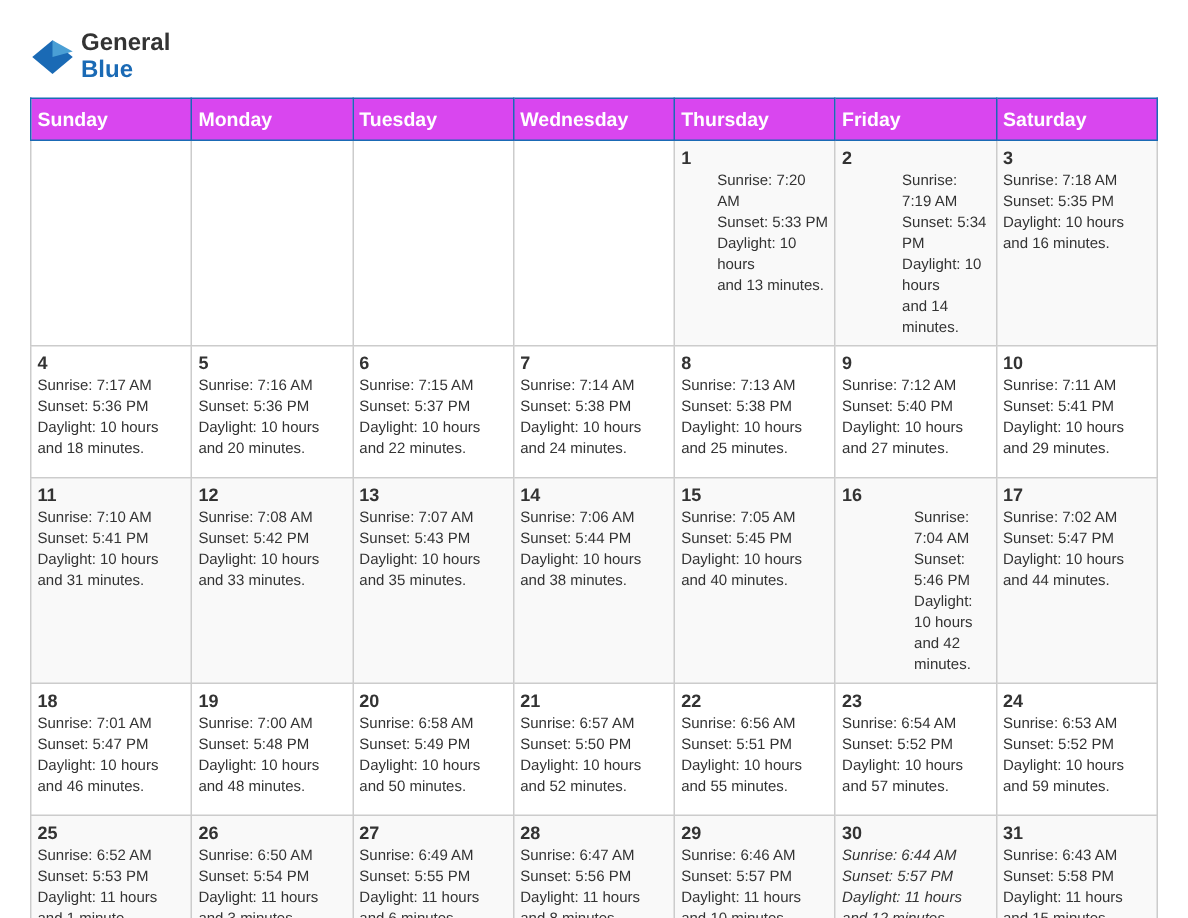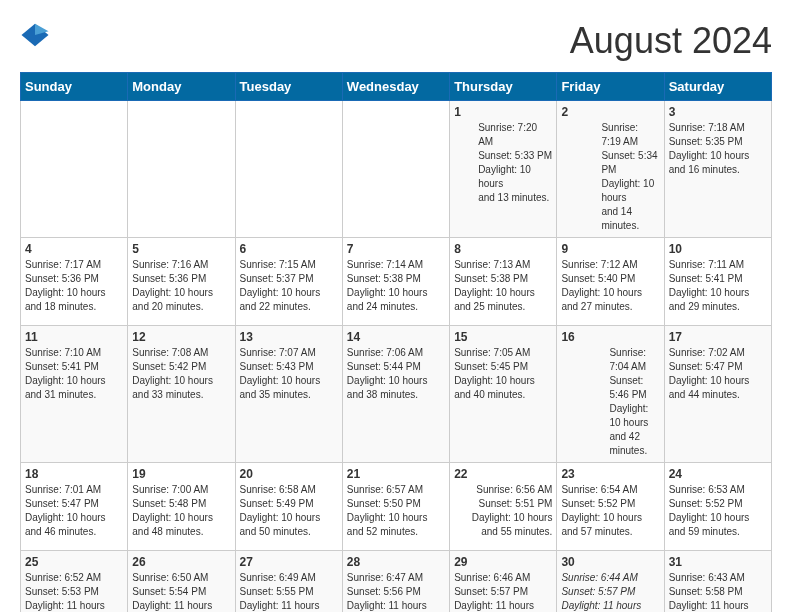--- a/index.html
+++ b/index.html
@@ -36,21 +36,21 @@
     .location-title {
       font-size: 16px;
       color: #555;
     }
     table {
       width: 100%;
       border-collapse: collapse;
       table-layout: fixed;
     }
     thead tr {
-      background-color: #0369a1;
+      background-color: #d946ef;
       color: #fff;
     }
     thead th {
       padding: 6px 4px;
       font-size: 13px;
       font-weight: bold;
       text-align: left;
       border: 1px solid #1a6ab5;
     }
     tbody tr {
@@ -84,23 +84,26 @@
   </style>
 </head>
 <body>
 
 <div class="header">
   <div class="logo">
     <svg class="logo-icon" viewBox="0 0 40 40" xmlns="http://www.w3.org/2000/svg">
       <polygon points="20,5 38,20 20,35 2,20" fill="#1a6ab5"></polygon>
       <polygon points="20,5 38,15 20,20" fill="#4a9fd5"></polygon>
     </svg>
+    <div>
+      <div style="font-size:16px;font-weight:bold;color:#333;line-height:1.1;">General</div>
+      <div style="font-size:16px;font-weight:bold;color:#1a6ab5;line-height:1.1;">Blue</div>
+    </div>
   </div>
   <div class="title-block">
-    <div class="month-title">August 2024</div>
   </div>
 </div>
 
 <table>
   <thead>
     <tr>
     <th>Sunday</th>
         <th>Monday</th>
         <th>Tuesday</th>
         <th>Wednesday</th>
@@ -263,21 +266,21 @@
         </td>
         <td>
           <span class="day-number">21</span>
           <div class="day-info" style="white-space: pre-line;">Sunrise: 6:57 AM
 Sunset: 5:50 PM
 Daylight: 10 hours
 and 52 minutes.</div>
         </td>
         <td>
           <span class="day-number">22</span>
-          <div class="day-info" style="white-space: pre-line; text-align: right;">Sunrise: 6:56 AM
+          <div class="day-info" style="white-space: pre-line;">Sunrise: 6:56 AM
 Sunset: 5:51 PM
 Daylight: 10 hours
 and 55 minutes.</div>
         </td>
         <td>
           <span class="day-number">23</span>
           <div class="day-info" style="white-space: pre-line;">Sunrise: 6:54 AM
 Sunset: 5:52 PM
 Daylight: 10 hours
 and 57 minutes.</div>

